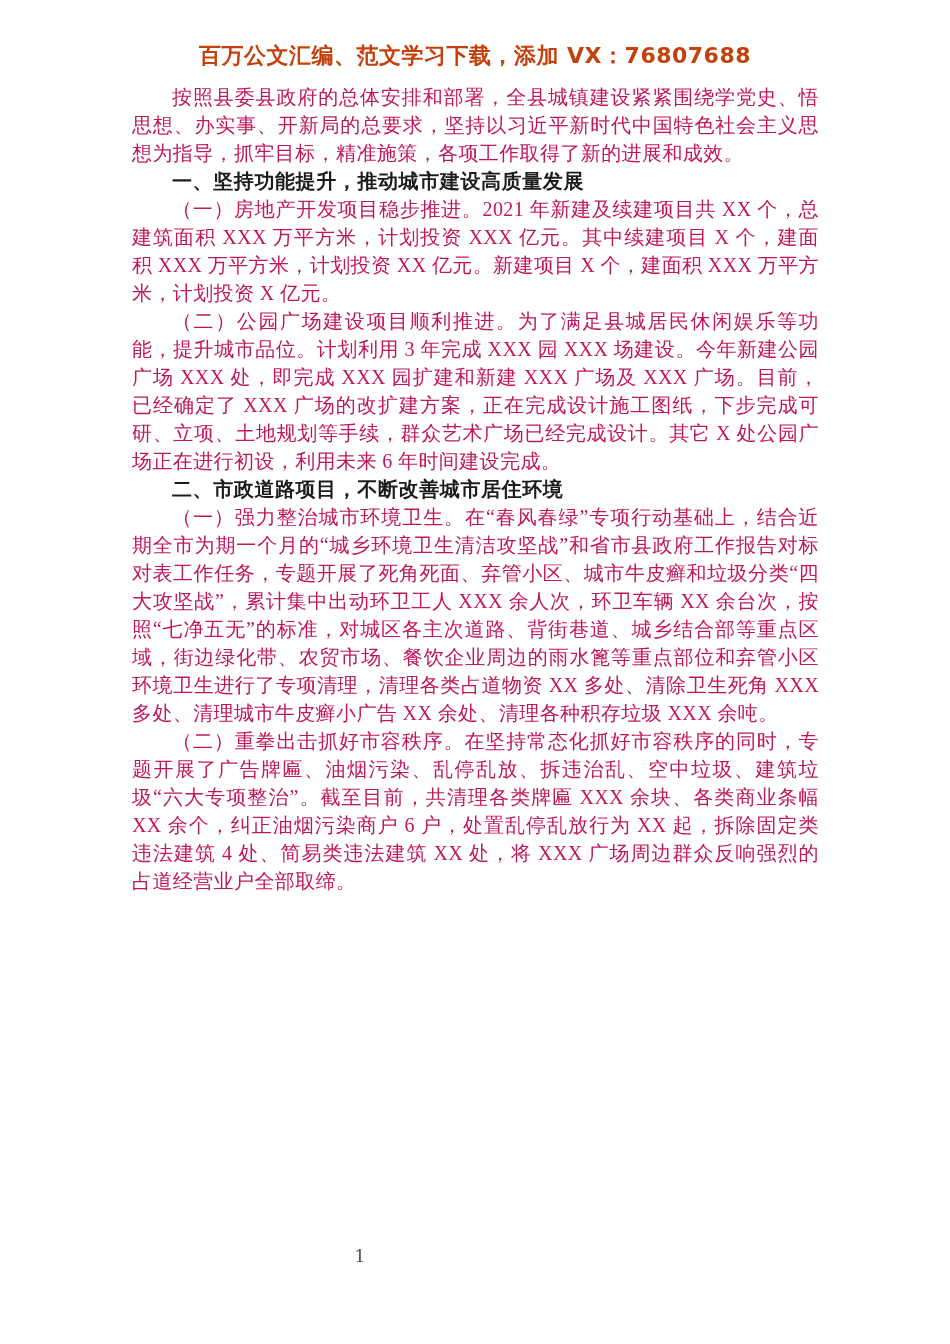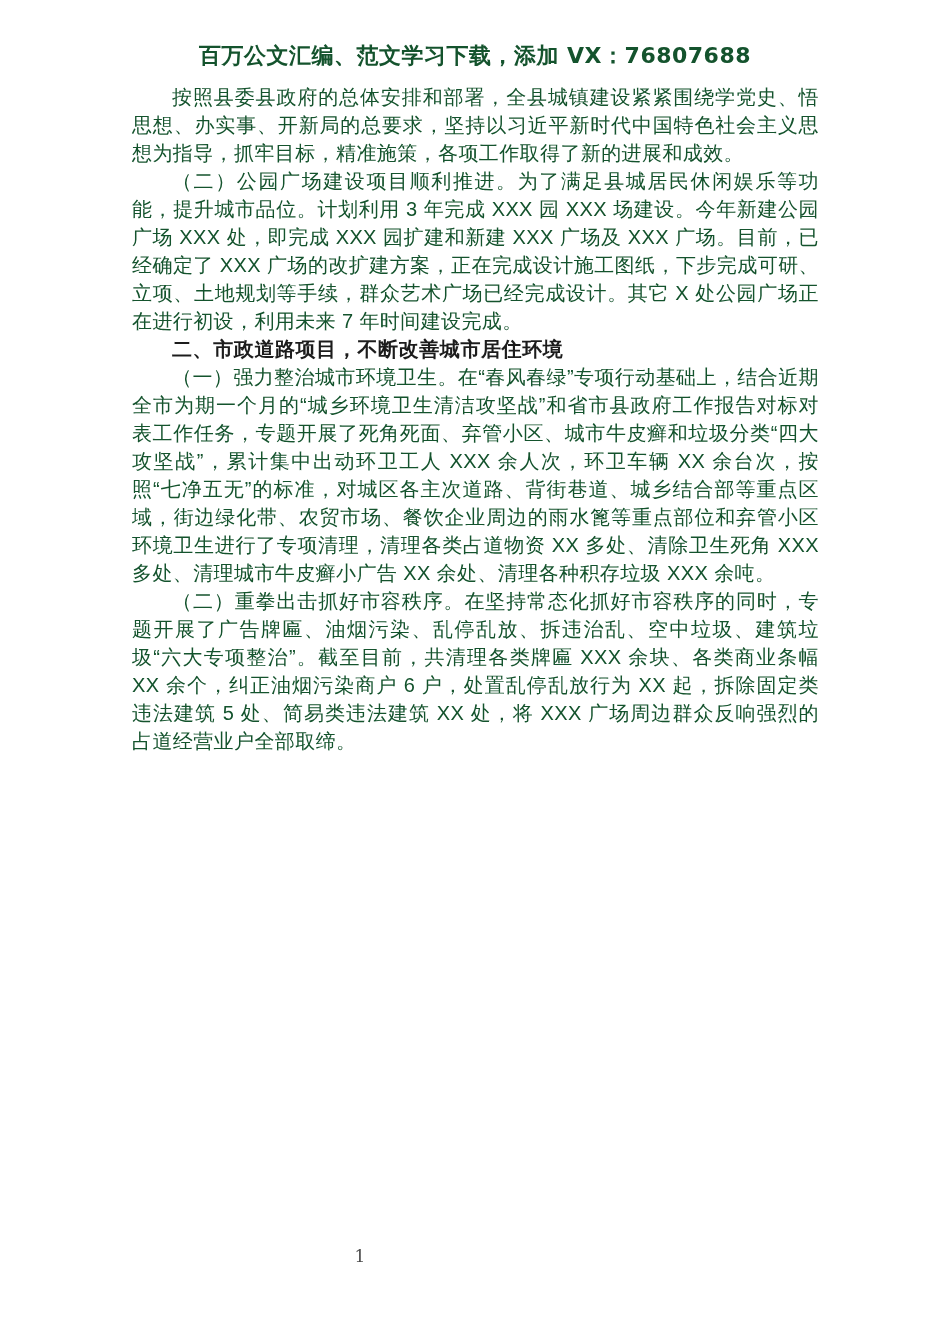--- a/index.html
+++ b/index.html
@@ -22,38 +22,38 @@
     position: absolute;
     top: 42px;
     left: 0;
     width: 950px;
     text-align: center;
     font-family: "DejaVu Sans", "Liberation Sans", sans-serif;
     font-size: 22px;
     font-weight: bold;
     line-height: 28px;
     letter-spacing: 0.5px;
-    color: #14532d;
+    color: #c2410c;
   }
   .content {
     position: absolute;
     top: 83px;
     left: 132px;
     width: 687px;
   }
   .content p {
     margin: 0;
     padding: 0;
     text-indent: 2em;
     text-align: justify;
-    font-family: Liberation Sans, sans-serif;
+    font-family: Liberation Serif, serif;
     font-size: 20px;
     line-height: 28px;
     letter-spacing: 0.4px;
-    color: #14532d;
+    color: #be185d;
   }
   .content p.heading {
     font-family: "DejaVu Sans", "Liberation Sans", sans-serif;
     font-weight: bold;
     color: #1c1c1c;
     letter-spacing: 0.6px;
   }
   .page-number {
     position: absolute;
     top: 1246px;
@@ -67,21 +67,23 @@
 </style>
 </head>
 <body>
 
 <div class="page">
 
   <div class="promo-banner">百万公文汇编、范文学习下载，添加 VX：76807688</div>
 
   <div class="content">
     <p class="body">按照县委县政府的总体安排和部署，全县城镇建设紧紧围绕学党史、悟思想、办实事、开新局的总要求，坚持以习近平新时代中国特色社会主义思想为指导，抓牢目标，精准施策，各项工作取得了新的进展和成效。</p>
-    <p class="body">（二）公园广场建设项目顺利推进。为了满足县城居民休闲娱乐等功能，提升城市品位。计划利用 3 年完成 XXX 园 XXX 场建设。今年新建公园广场 XXX 处，即完成 XXX 园扩建和新建 XXX 广场及 XXX 广场。目前，已经确定了 XXX 广场的改扩建方案，正在完成设计施工图纸，下步完成可研、立项、土地规划等手续，群众艺术广场已经完成设计。其它 X 处公园广场正在进行初设，利用未来 7 年时间建设完成。</p>
+    <p class="heading">一、坚持功能提升，推动城市建设高质量发展</p>
+    <p class="body">（一）房地产开发项目稳步推进。2021 年新建及续建项目共 XX 个，总建筑面积 XXX 万平方米，计划投资 XXX 亿元。其中续建项目 X 个，建面积 XXX 万平方米，计划投资 XX 亿元。新建项目 X 个，建面积 XXX 万平方米，计划投资 X 亿元。</p>
+    <p class="body">（二）公园广场建设项目顺利推进。为了满足县城居民休闲娱乐等功能，提升城市品位。计划利用 3 年完成 XXX 园 XXX 场建设。今年新建公园广场 XXX 处，即完成 XXX 园扩建和新建 XXX 广场及 XXX 广场。目前，已经确定了 XXX 广场的改扩建方案，正在完成设计施工图纸，下步完成可研、立项、土地规划等手续，群众艺术广场已经完成设计。其它 X 处公园广场正在进行初设，利用未来 6 年时间建设完成。</p>
     <p class="heading">二、市政道路项目，不断改善城市居住环境</p>
     <p class="body">（一）强力整治城市环境卫生。在“春风春绿”专项行动基础上，结合近期全市为期一个月的“城乡环境卫生清洁攻坚战”和省市县政府工作报告对标对表工作任务，专题开展了死角死面、弃管小区、城市牛皮癣和垃圾分类“四大攻坚战”，累计集中出动环卫工人 XXX 余人次，环卫车辆 XX 余台次，按照“七净五无”的标准，对城区各主次道路、背街巷道、城乡结合部等重点区域，街边绿化带、农贸市场、餐饮企业周边的雨水篦等重点部位和弃管小区环境卫生进行了专项清理，清理各类占道物资 XX 多处、清除卫生死角 XXX 多处、清理城市牛皮癣小广告 XX 余处、清理各种积存垃圾 XXX 余吨。</p>
-    <p class="body">（二）重拳出击抓好市容秩序。在坚持常态化抓好市容秩序的同时，专题开展了广告牌匾、油烟污染、乱停乱放、拆违治乱、空中垃圾、建筑垃圾“六大专项整治”。截至目前，共清理各类牌匾 XXX 余块、各类商业条幅 XX 余个，纠正油烟污染商户 6 户，处置乱停乱放行为 XX 起，拆除固定类违法建筑 5 处、简易类违法建筑 XX 处，将 XXX 广场周边群众反响强烈的占道经营业户全部取缔。</p>
+    <p class="body">（二）重拳出击抓好市容秩序。在坚持常态化抓好市容秩序的同时，专题开展了广告牌匾、油烟污染、乱停乱放、拆违治乱、空中垃圾、建筑垃圾“六大专项整治”。截至目前，共清理各类牌匾 XXX 余块、各类商业条幅 XX 余个，纠正油烟污染商户 6 户，处置乱停乱放行为 XX 起，拆除固定类违法建筑 4 处、简易类违法建筑 XX 处，将 XXX 广场周边群众反响强烈的占道经营业户全部取缔。</p>
   </div>
 
   <div class="page-number">1</div>
 
 </div>
 
 </body></html>

